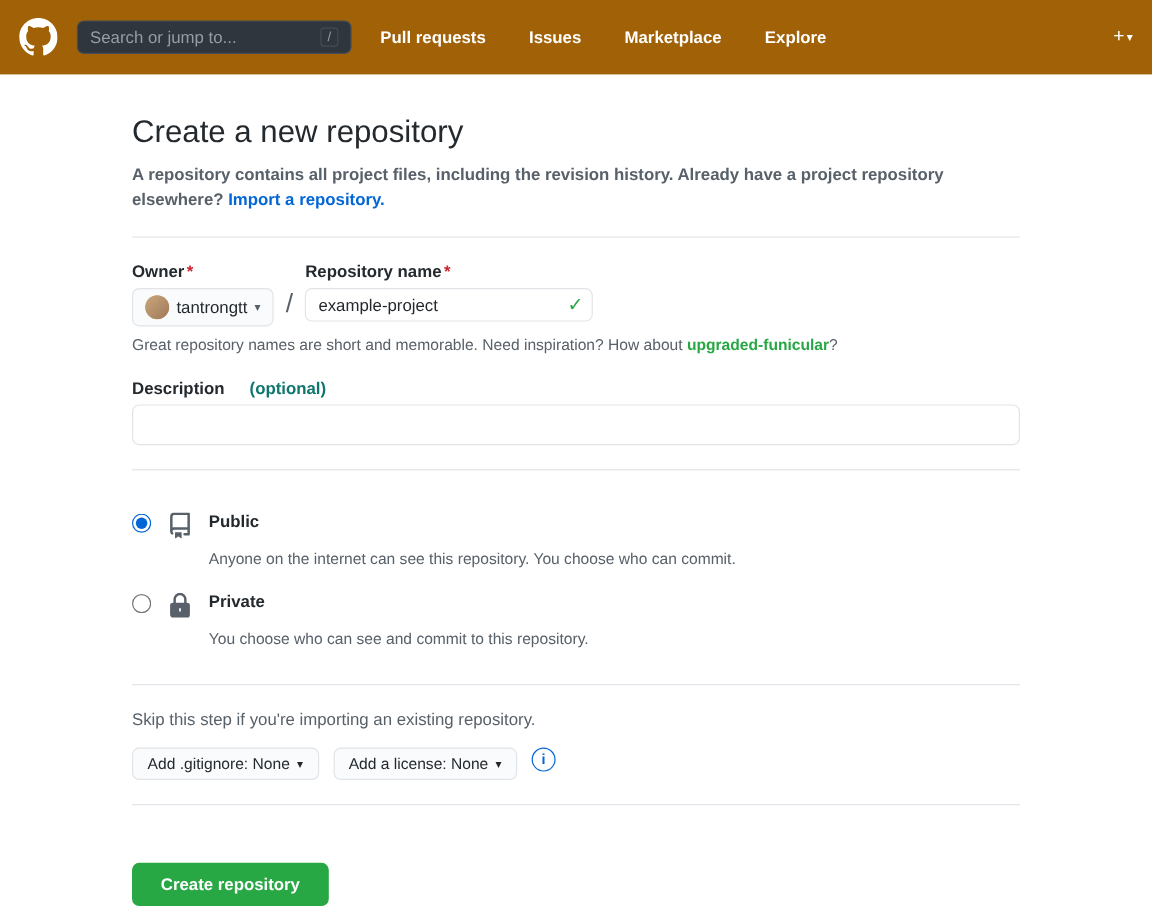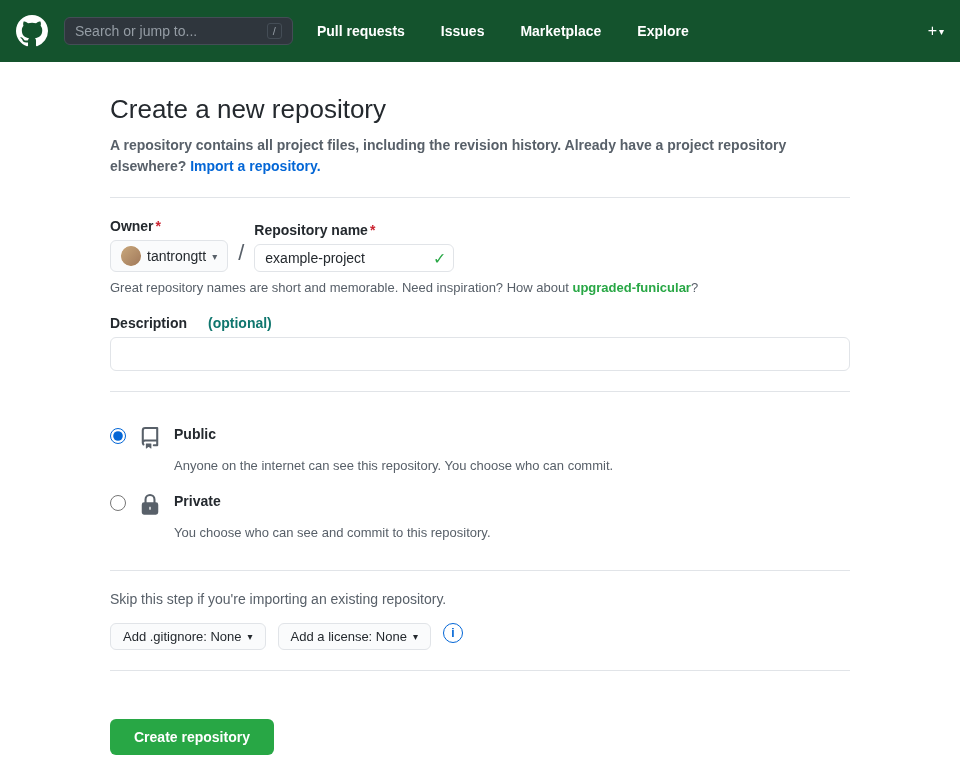--- a/index.html
+++ b/index.html
@@ -1,20 +1,20 @@
 <!DOCTYPE html>
 <html><head>
   <meta charset="utf-8">
   <style>
     * { box-sizing: border-box; margin: 0; padding: 0; }
     body { font-family: -apple-system, BlinkMacSystemFont, "Segoe UI", Helvetica, Arial, sans-serif; font-size: 14px; color: #24292e; background: #fff; }
 
     
     .navbar {
-      background: #14532d;
+      background: #a16207;
       display: flex;
       align-items: center;
       padding: 0 16px;
       height: 62px;
       gap: 16px;
     }
     .navbar-logo {
       color: #fff;
       flex-shrink: 0;
     }
@@ -98,21 +98,20 @@
 
     .divider {
       border: none;
       border-top: 1px solid #e1e4e8;
       margin: 20px 0;
     }
 
     
     .form-row {
       display: flex;
-      align-items: flex-end;
       gap: 10px;
       margin-bottom: 8px;
       flex-wrap: wrap;
     }
     .form-group {
       display: flex;
       flex-direction: column;
       gap: 6px;
     }
     .form-label {
@@ -163,21 +162,21 @@
       position: relative;
       display: flex;
       align-items: center;
     }
     .repo-name-input {
       border: 1px solid #e1e4e8;
       border-radius: 6px;
       padding: 5px 32px 5px 10px;
       font-size: 14px;
       color: #24292e;
-      width: 200px;
+      width: 240px;
       outline: none;
     }
     .check-icon {
       position: absolute;
       right: 8px;
       color: #28a745;
       font-size: 16px;
     }
     .hint-text {
       font-size: 13px;

